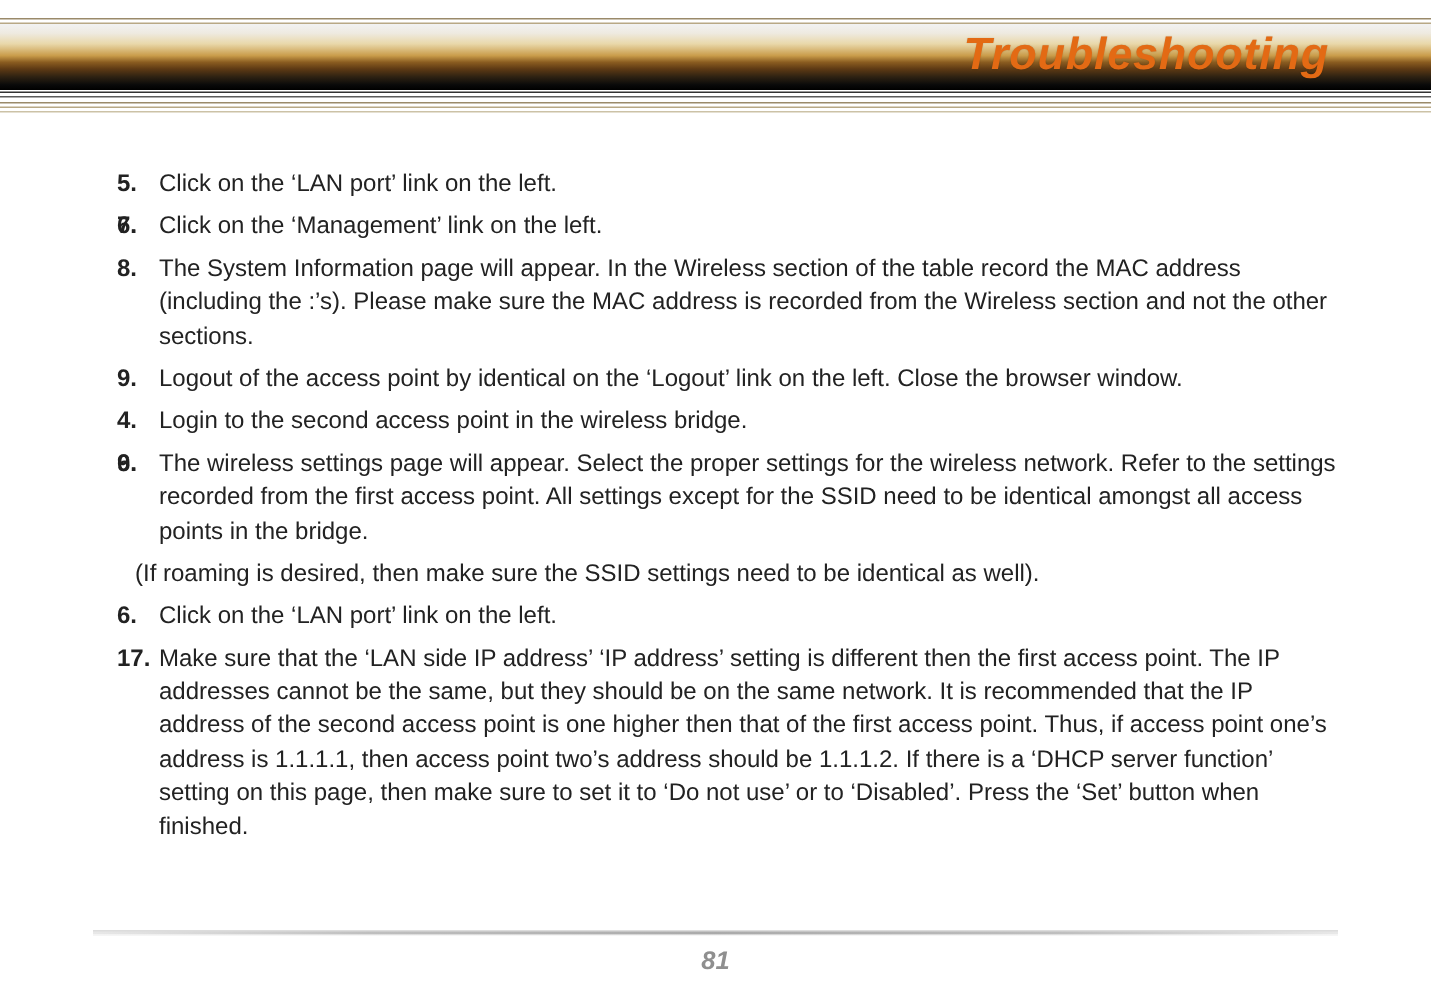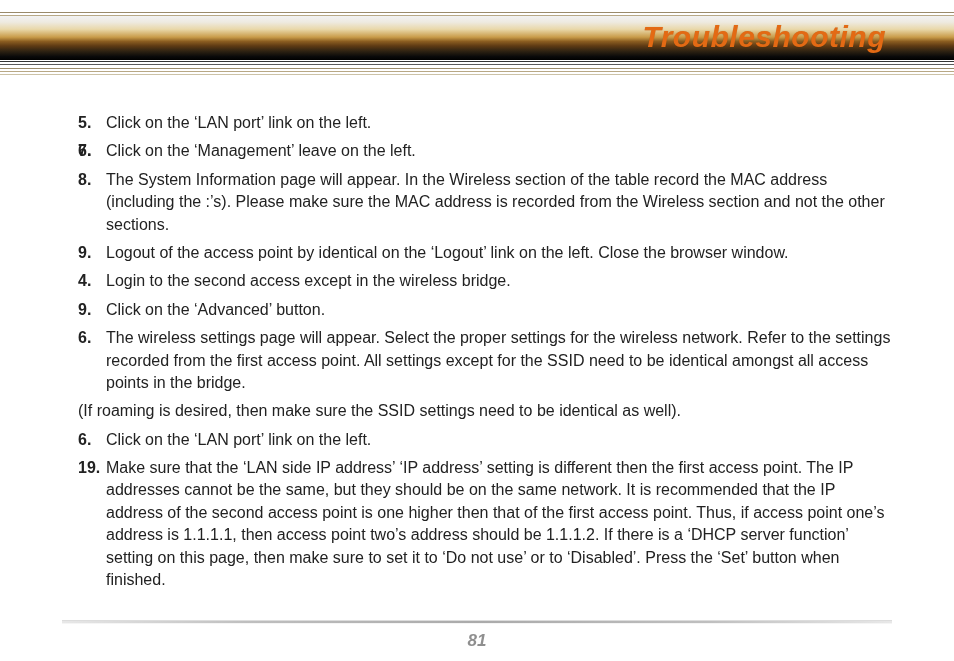--- a/index.html
+++ b/index.html
@@ -71,21 +71,21 @@
     padding-left: 28px;
     margin: 4px 0 6px 0;
   }
   .item .num {
     position: absolute;
     left: 0;
     top: 0;
     font-weight: bold;
   }
   .note {
-    margin: 4px 0 6px 0;
+    margin: 4px 0 6px 12px;
   }
   .footer {
     position: relative;
     flex: 0 0 auto;
     height: 42px;
     text-align: center;
   }
   .footer-rule {
     position: absolute;
     left: 62px; right: 62px;
@@ -124,51 +124,50 @@
   <div class="body">
     <div class="item">
       <span class="num">5.</span>
       <span> Click on the ‘LAN port’ link on the left.</span>
     </div>
     <div class="item">
       <span class="num">6.</span>
     </div>
     <div class="item">
       <span class="num">7.</span>
-      <span> Click on the ‘Management’ leave on the left.</span>
+      <span> Click on the ‘Management’ link on the left.</span>
     </div>
     <div class="item">
       <span class="num">8.</span>
       <span> The System Information page will appear. In the Wireless section of the table record the MAC address (including the :’s). Please make sure the MAC address is recorded from the Wireless section and not the other sections.</span>
     </div>
     <div class="item">
       <span class="num">9.</span>
       <span>Logout of the access point by identical on the ‘Logout’ link on the left. Close the browser window.</span>
     </div>
     <div class="item">
       <span class="num">4.</span>
-      <span>Login to the second access except in the wireless bridge.</span>
+      <span>Login to the second access point in the wireless bridge.</span>
     </div>
     <div class="item">
       <span class="num">9.</span>
-      <span>Click on the ‘Advanced’ button.</span>
     </div>
     <div class="item">
       <span class="num">6.</span>
       <span> The wireless settings page will appear. Select the proper settings for the wireless network. Refer to the settings recorded from the first access point. All settings except for the SSID need to be identical amongst all access points in the bridge.</span>
     </div>
 
     <div class="note">(If roaming is desired, then make sure the SSID settings need to be identical as well).</div>
 
     <div class="item">
       <span class="num">6.</span>
       <span> Click on the ‘LAN port’ link on the left.</span>
     </div>
     <div class="item">
-      <span class="num">19.</span>
+      <span class="num">17.</span>
       <span> Make sure that the ‘LAN side IP address’ ‘IP address’ setting is different then the first access point. The IP addresses cannot be the same, but they should be on the same network. It is recommended that the IP address of the second access point is one higher then that of the first access point. Thus, if access point one’s address is 1.1.1.1, then access point two’s address should be 1.1.1.2. If there is a ‘DHCP server function’ setting on this page, then make sure to set it to ‘Do not use’ or to ‘Disabled’. Press the ‘Set’ button when finished.</span>
     </div>
   </div>
 
   <div class="footer">
     <div class="footer-rule"></div>
     <div class="page-number">81</div>
   </div>
 </div>
 

